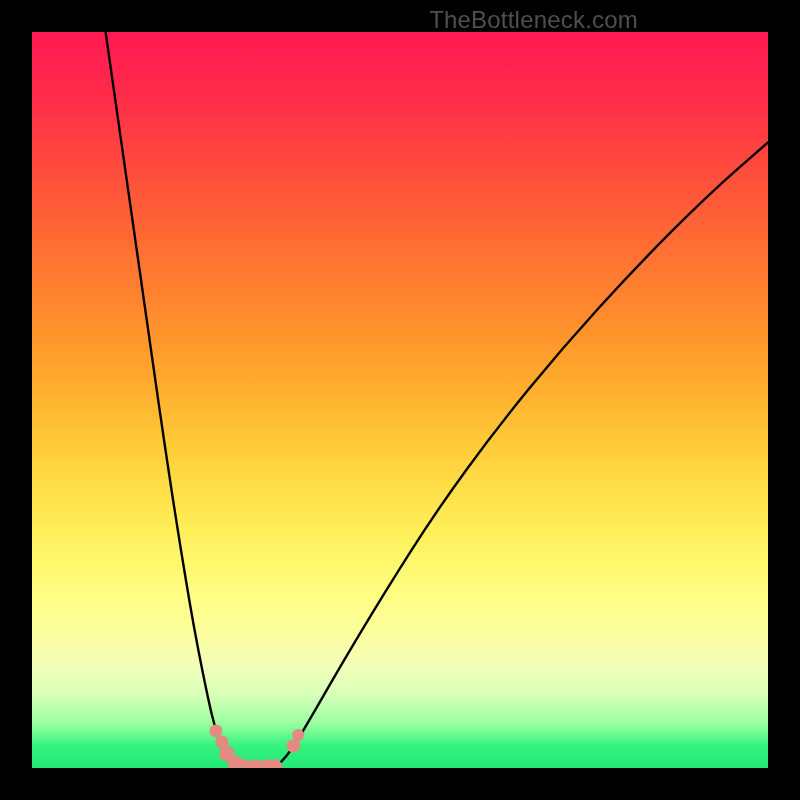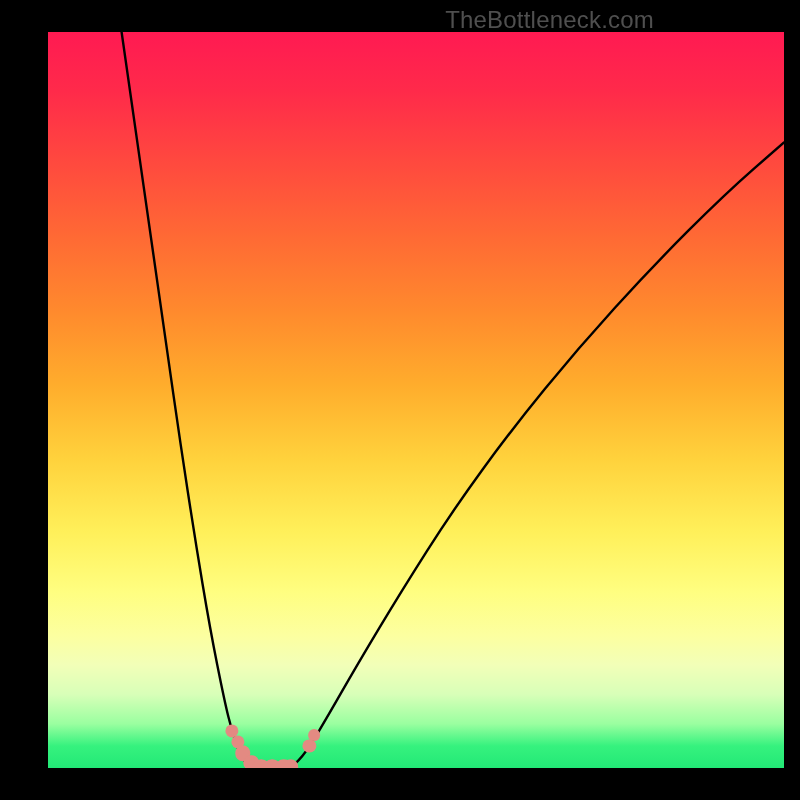--- a/index.html
+++ b/index.html
@@ -6,21 +6,21 @@
     margin: 0;
     padding: 0;
     width: 800px;
     height: 800px;
     background: #000;
     overflow: hidden;
     font-family: Arial, Helvetica, sans-serif;
   }
   .frame {
     position: absolute;
-    left: 16px;
+    left: 0;
     top: 0;
     width: 648px;
     height: 800px;
     background: #000;
   }
   .plot {
     position: absolute;
     left: 32px;
     top: 32px;
     width: 736px;

